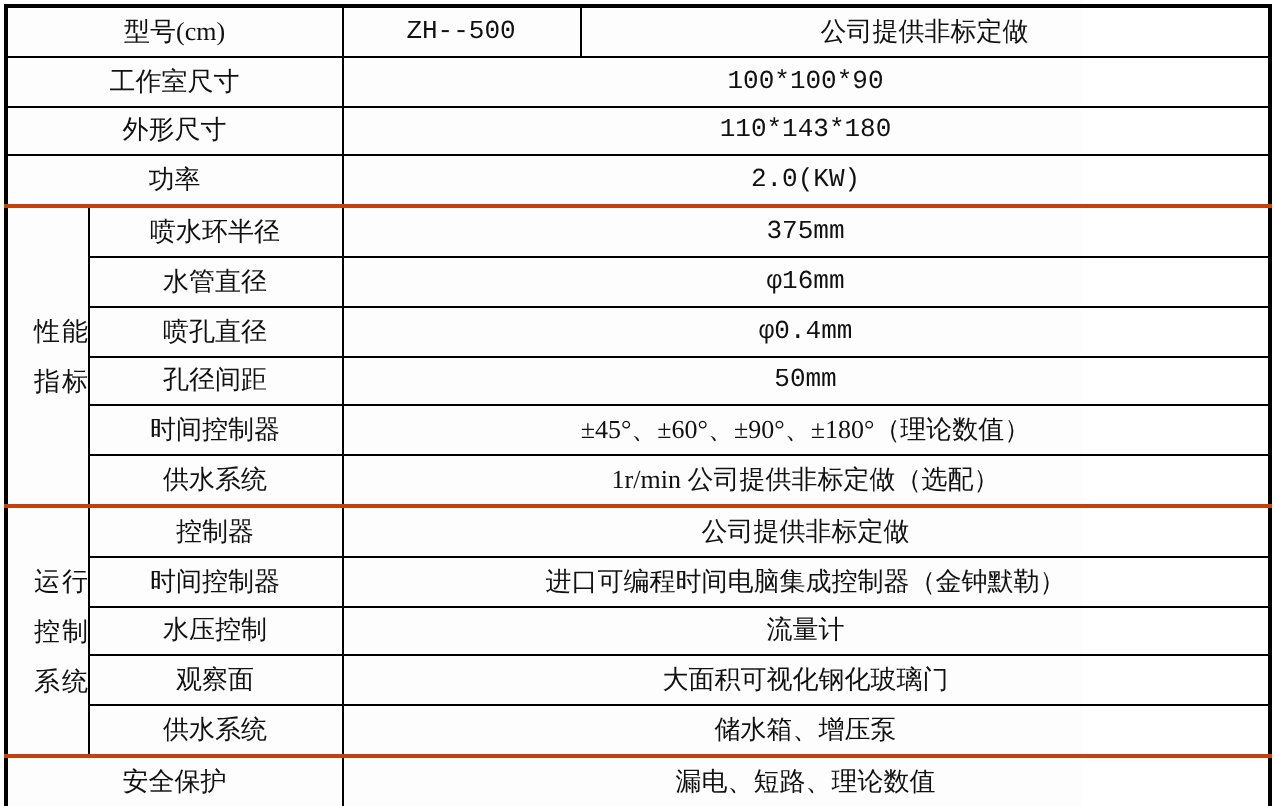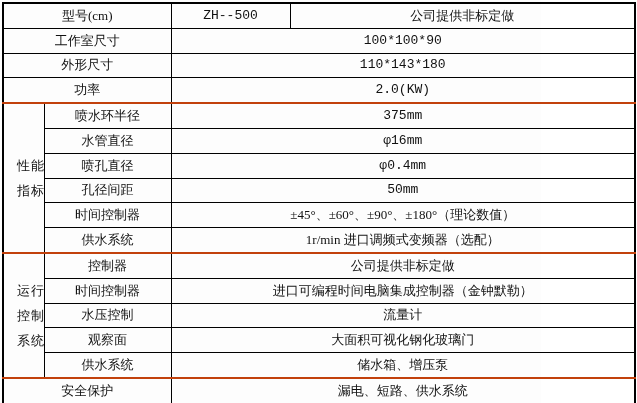--- a/index.html
+++ b/index.html
@@ -98,21 +98,21 @@
     <tr>
       <td>孔径间距</td>
       <td colspan="2" class="num">50mm</td>
     </tr>
     <tr>
       <td>时间控制器</td>
       <td colspan="2">±45°、±60°、±90°、±180°（理论数值）</td>
     </tr>
     <tr>
       <td>供水系统</td>
-      <td colspan="2">1r/min 进口调频式变频器（选配）</td>
+      <td colspan="2">1r/min 公司提供非标定做（选配）</td>
     </tr>
 
     <tr class="sec">
       <td rowspan="5" class="grp">
         <span class="gline">运行</span>
         <span class="gline">控制</span>
         <span class="gline">系统</span>
       </td>
       <td>控制器</td>
       <td colspan="2">公司提供非标定做</td>
@@ -129,17 +129,17 @@
       <td>观察面</td>
       <td colspan="2">大面积可视化钢化玻璃门</td>
     </tr>
     <tr>
       <td>供水系统</td>
       <td colspan="2">储水箱、增压泵</td>
     </tr>
 
     <tr class="sec">
       <td colspan="2">安全保护</td>
-      <td colspan="2">漏电、短路、供水系统</td>
+      <td colspan="2">漏电、短路、理论数值</td>
     </tr>
   </tbody>
     </table>
 </div>
 
 </body></html>

